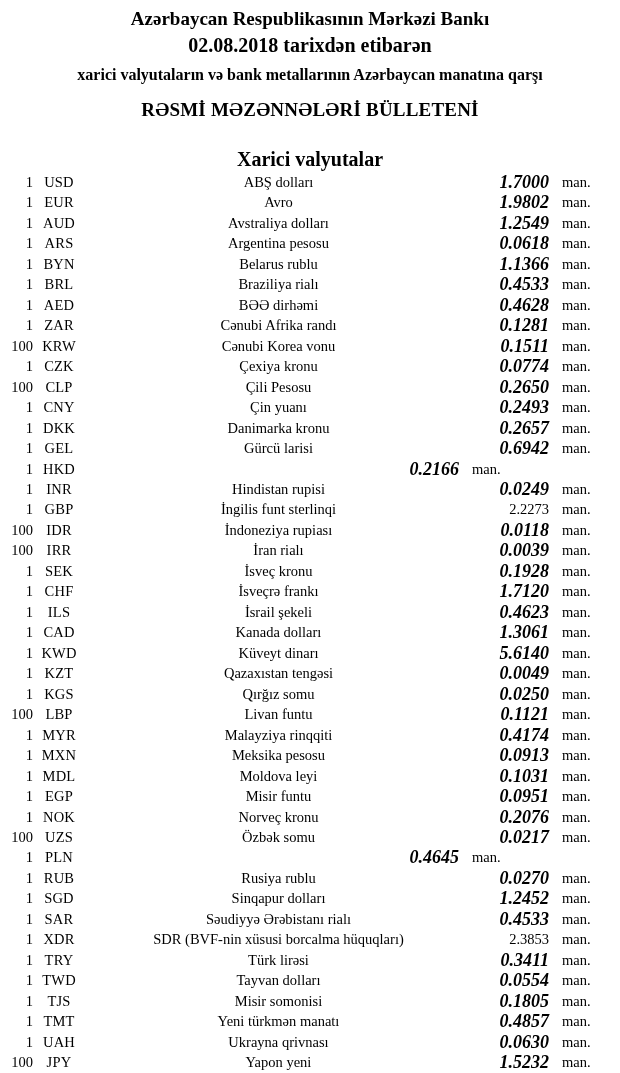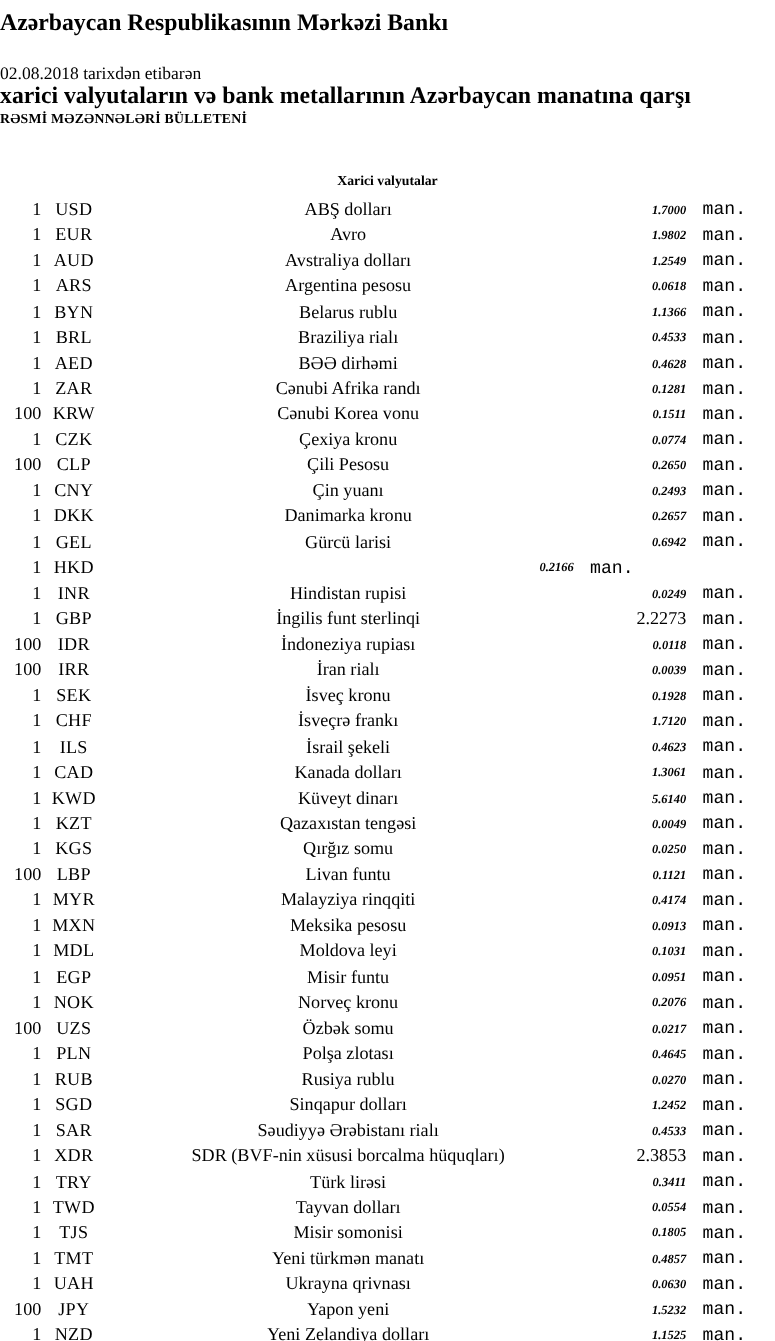--- a/index.html
+++ b/index.html
@@ -6,49 +6,49 @@
   body {
     width: 620px;
     height: 1073px;
     background: #ffffff;
     color: #000000;
     font-family: "Liberation Serif", "DejaVu Serif", serif;
     overflow: hidden;
   }
   .page { width: 620px; height: 1073px; }
 
-  header { padding-top: 7px; }
+  header { text-align: center; padding-top: 7px; }
   .bank-title {
     font-size: 19px;
     font-weight: bold;
     line-height: 23px;
   }
   .date-line {
-    font-size: 14px;
-    font-weight: normal;
-    margin-top: 21px;
+    font-size: 20px;
+    font-weight: bold;
+    margin-top: 7px;
     line-height: 17px;
   }
   .subject-line {
+    font-size: 16px;
+    font-weight: bold;
+    margin-top: 12px;
+    line-height: 18px;
+  }
+  .bulletin-title {
     font-size: 19px;
     font-weight: bold;
-    margin-top: 0;
-    line-height: 18px;
-  }
-  .bulletin-title {
-    font-size: 11px;
-    font-weight: bold;
-    margin-top: 0;
+    margin-top: 16px;
     line-height: 19px;
     letter-spacing: 0.2px;
   }
 
   .section-title {
     text-align: center;
-    font-size: 11px;
+    font-size: 20px;
     font-weight: bold;
     margin-top: 32px;
     line-height: 17px;
   }
 
   .rates { margin-top: 4px; }
   .row {
     display: grid;
     grid-template-columns: 33px 52px 1fr 90px 58px;
     height: 20.47px;
@@ -57,24 +57,24 @@
     white-space: nowrap;
   }
   .qty  { text-align: right; }
   .code { text-align: center; letter-spacing: 0.2px; }
   .name { text-align: center; overflow: hidden; }
   .rate {
     text-align: right;
     padding-right: 13px;
     font-weight: bold;
     font-style: italic;
-    font-size: 10px;
+    font-size: 18px;
   }
   .row.plain .rate { font-weight: normal; font-style: normal; font-size: 14.5px; }
-  .unit { text-align: left; font-family: Liberation Mono, monospace; }
+  .unit { text-align: left; }
 </style>
 </head>
 <body>
 
 <div class="page">
   <header>
     <div class="bank-title">Azərbaycan Respublikasının Mərkəzi Bankı</div>
     <div class="date-line">02.08.2018 tarixdən etibarən</div>
     <div class="subject-line">xarici valyutaların və bank metallarının Azərbaycan manatına qarşı</div>
     <div class="bulletin-title">RƏSMİ MƏZƏNNƏLƏRİ BÜLLETENİ</div>
@@ -309,21 +309,20 @@
       <div class="row">
     <span class="qty">100</span>
     <span class="code">UZS</span>
     <span class="name">Özbək somu</span>
     <span class="rate">0.0217</span>
     <span class="unit">man.</span>
   </div>
       <div class="row">
     <span class="qty">1</span>
     <span class="code">PLN</span>
-    <span class="name">Polşa zlotası</span>
     <span class="rate">0.4645</span>
     <span class="unit">man.</span>
   </div>
       <div class="row">
     <span class="qty">1</span>
     <span class="code">RUB</span>
     <span class="name">Rusiya rublu</span>
     <span class="rate">0.0270</span>
     <span class="unit">man.</span>
   </div>

